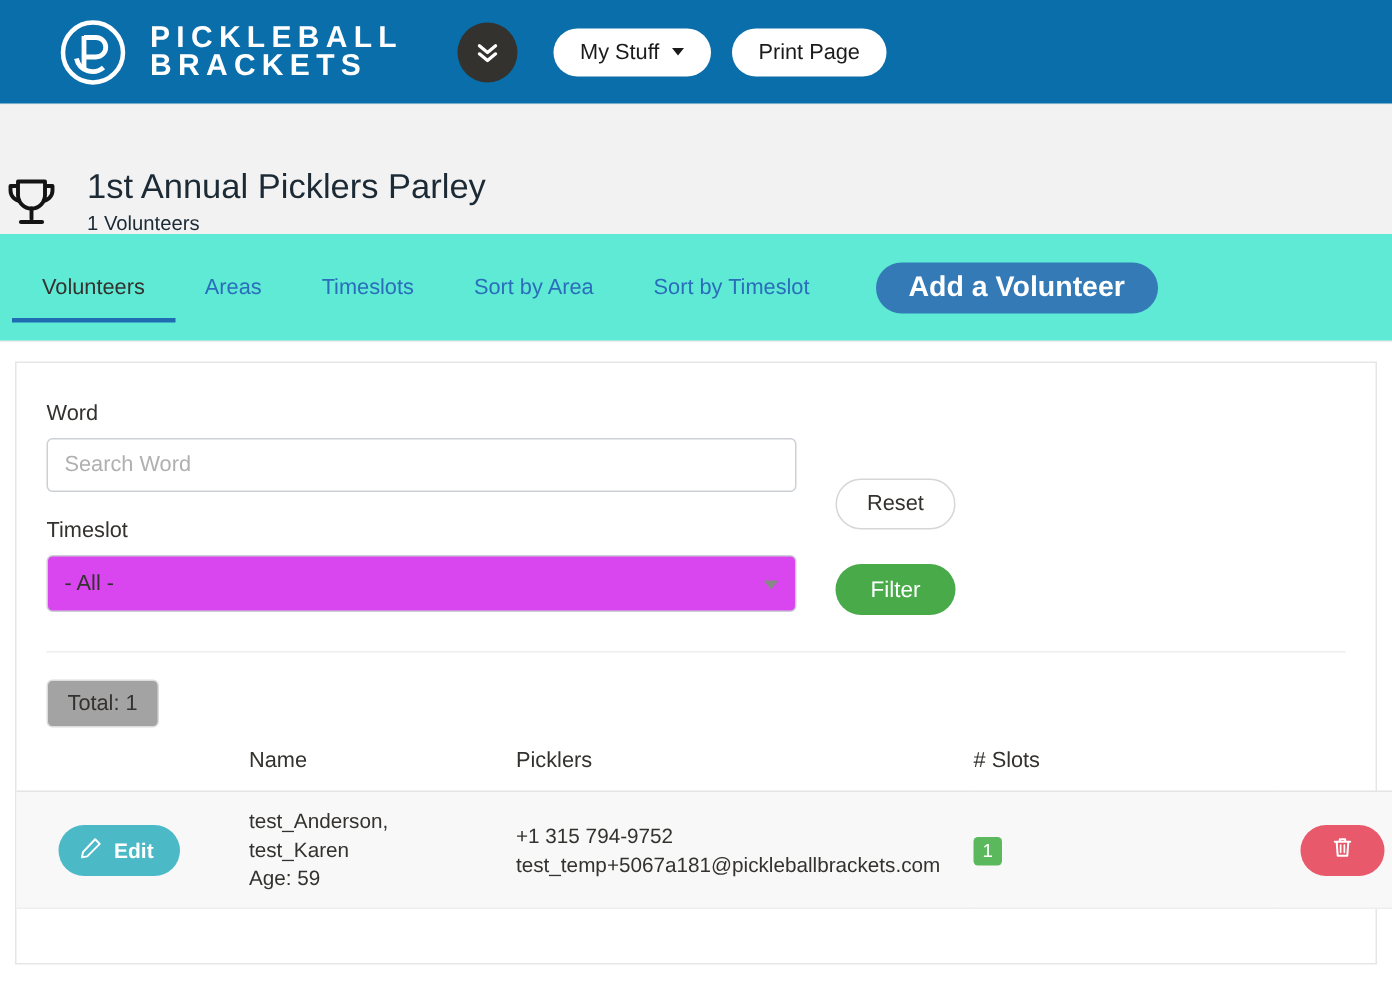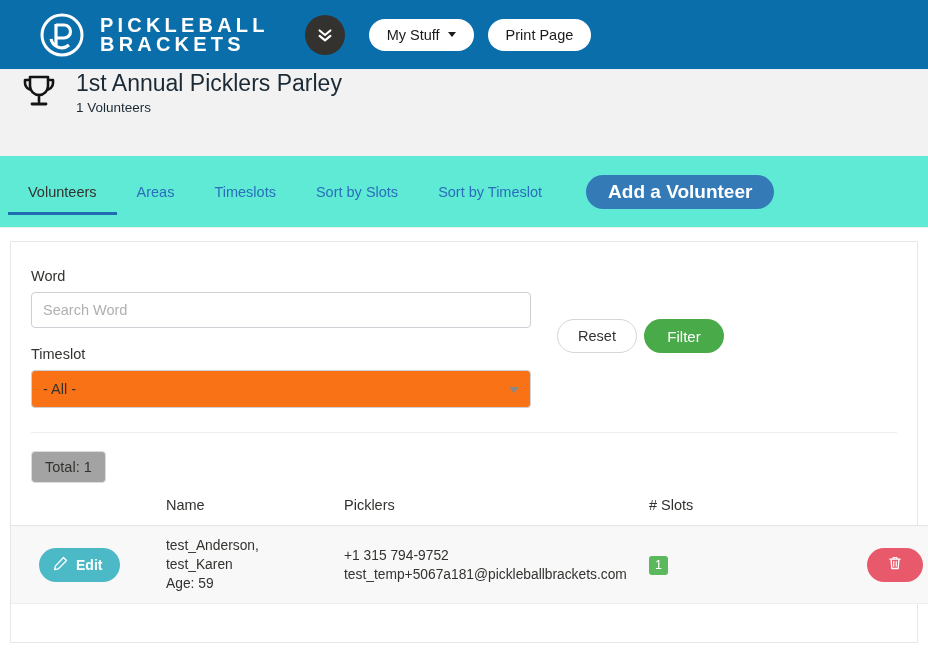--- a/index.html
+++ b/index.html
@@ -67,22 +67,21 @@
     border-top: 5px solid #1b1b1b;
     display: inline-block;
     margin-left: 2px;
   }
 
   
   .titleband {
     height: 86px;
     background: #f2f2f2;
     display: flex;
-    align-items: flex-start;
-    padding-left: 18px;
+    align-items: flex-end;
     gap: 16px;
   }
   .trophy { width: 42px; height: 42px; flex: 0 0 42px; }
   .title-main {
     font-size: 23px;
     color: #1b2a35;
     line-height: 26px;
     font-weight: 400;
   }
   .title-sub {
@@ -167,43 +166,43 @@
   .selwrap { position: relative; width: 500px; }
   .selbox {
     width: 500px;
     height: 38px;
     border: 1px solid #ccd0d4;
     border-radius: 4px;
     padding: 0 28px 0 11px;
     font-size: 14.5px;
     color: #33322f;
     font-family: "Liberation Sans", sans-serif;
-    background: #f97316;
+    background: #d946ef;
     appearance: none;
     -webkit-appearance: none;
     outline: none;
     cursor: pointer;
   }
   .sel-caret {
     position: absolute;
     right: 12px; top: 17px;
     width: 0; height: 0;
     border-left: 5px solid transparent;
     border-right: 5px solid transparent;
     border-top: 6px solid #888;
     pointer-events: none;
   }
 
   .filter-right {
     margin-left: 26px;
     padding-top: 51px;
     display: flex;
-    flex-direction: row;
+    flex-direction: column;
     align-items: center;
-    gap: 7px;
+    gap: 23px;
   }
   .btn-reset {
     height: 34px;
     min-width: 80px;
     padding: 0 18px;
     border-radius: 17px;
     background: #fff;
     border: 1px solid #d6d6d6;
     font-size: 14.5px;
     color: #33322f;
@@ -358,21 +357,21 @@
   <div>
     <div class="title-main">1st Annual Picklers Parley</div>
     <div class="title-sub">1 Volunteers</div>
   </div>
 </div>
 
 <div class="tabstrip">
   <div class="tab active">Volunteers</div>
   <div class="tab">Areas</div>
   <div class="tab">Timeslots</div>
-  <div class="tab">Sort by Slots</div>
+  <div class="tab">Sort by Area</div>
   <div class="tab">Sort by Timeslot</div>
   <button class="addbtn">Add a Volunteer</button>
 </div>
 
 <div class="card">
 
   <div class="filter-area">
     <div class="filter-left">
       <div class="fld-label">Word</div>
       <input class="txtinput" type="text" placeholder="Search Word" style="">

